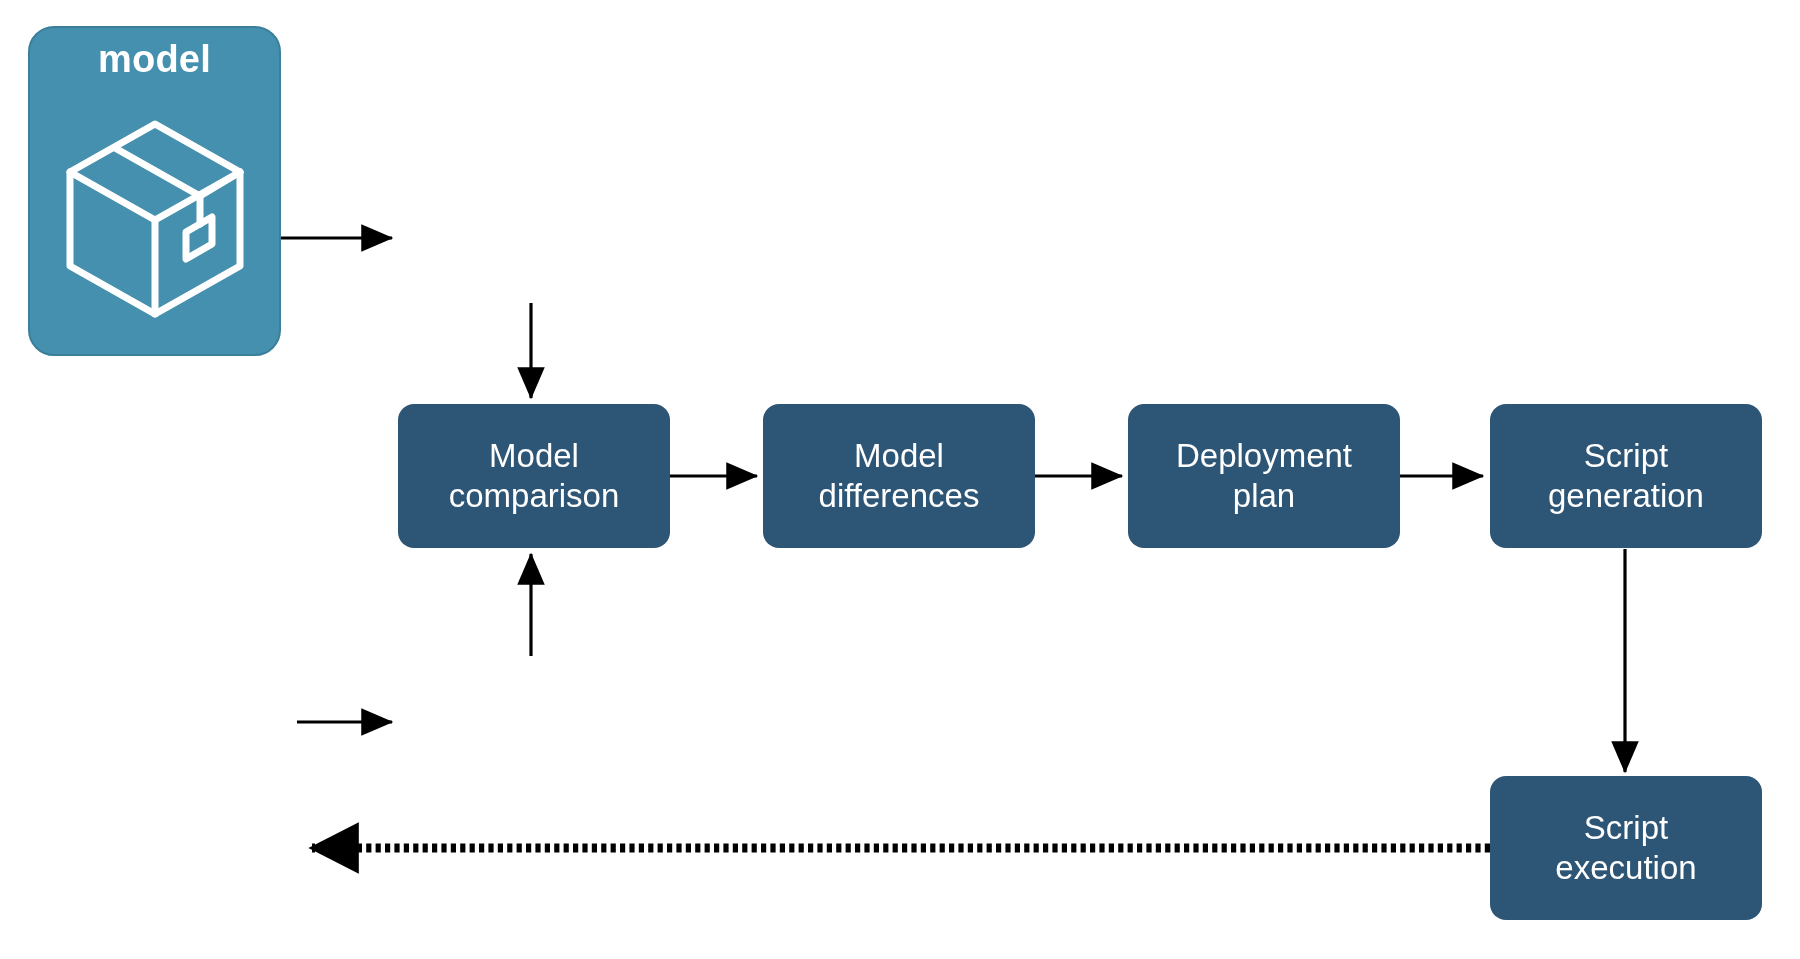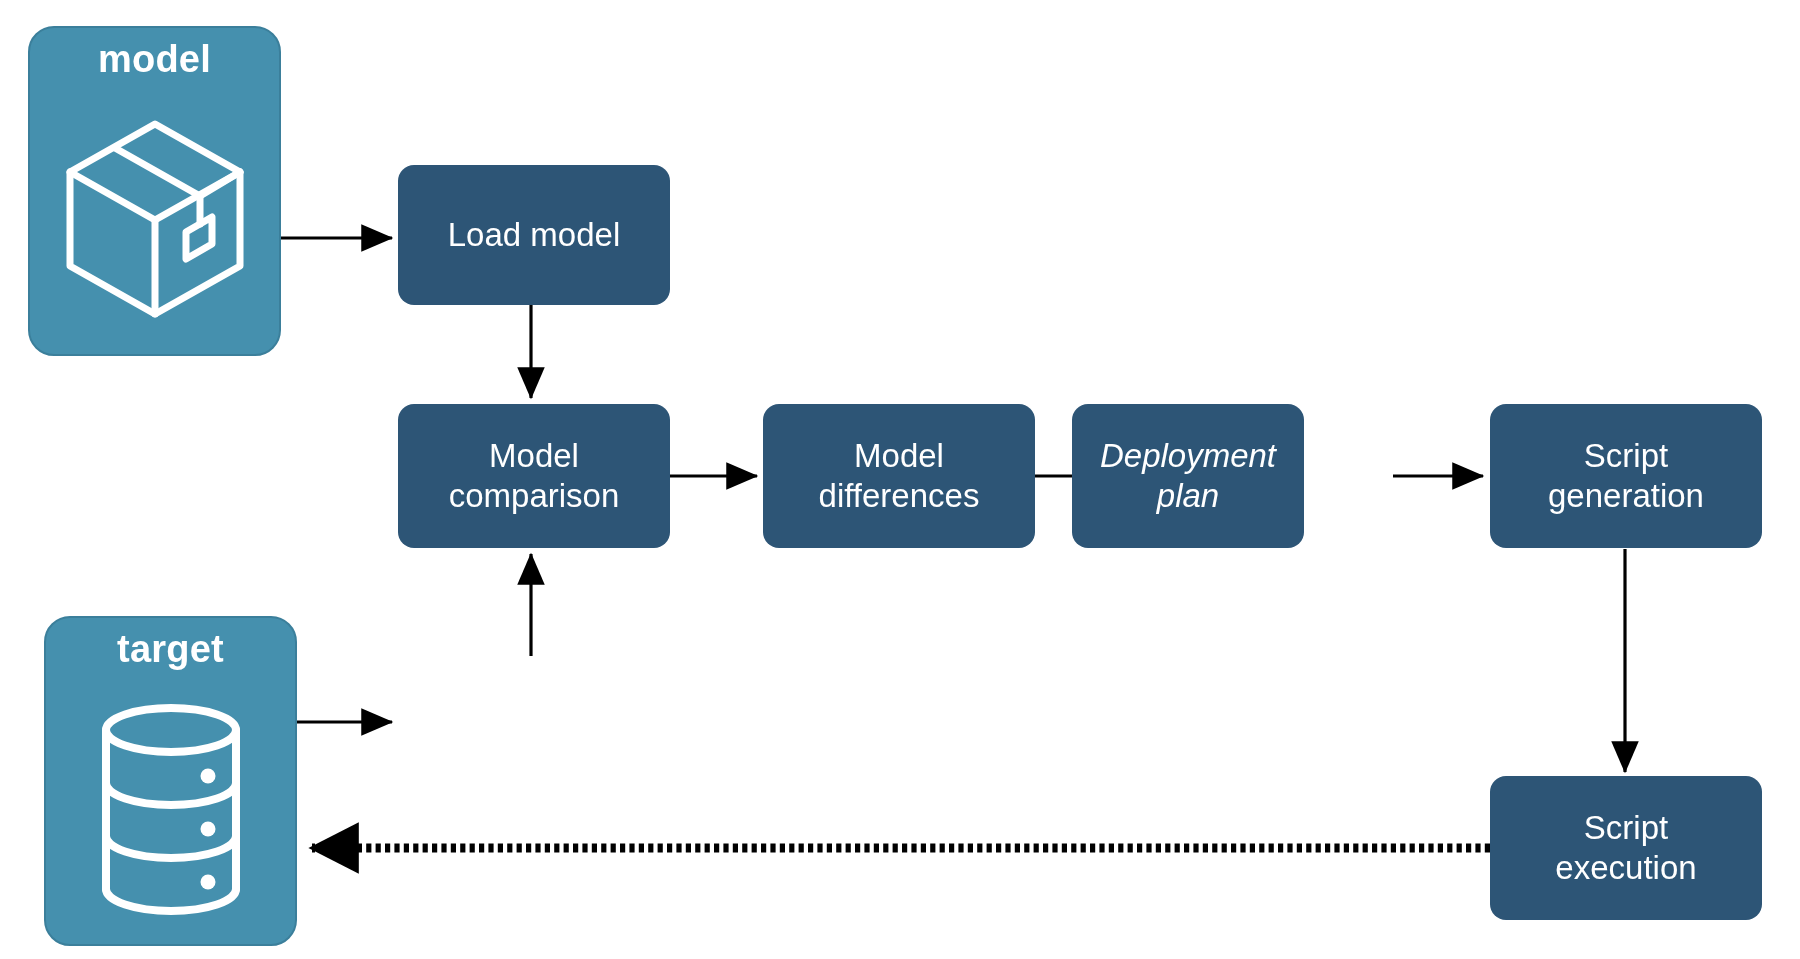--- a/index.html
+++ b/index.html
@@ -103,59 +103,33 @@
           <path d="M55 34 L140 82"></path>
           <path d="M140 82 L180 58"></path>
           <path d="M140 82 L140 110"></path>
         </g>
 
         <path d="M126 118 L152 103 L152 130 L126 145 Z" fill="none" stroke="#ffffff" stroke-width="7" stroke-linejoin="round"></path>
       </svg>
     </div>
   </div>
 
-  <div class="node endpoint" style="left:44px;top:616px;width:253px;height:330px;">
-    <div class="ep-title">target</div>
-    <div class="ep-icon">
-      <svg width="170" height="215" viewBox="0 0 170 215" aria-hidden="true">
-        <g fill="none" stroke="#ffffff" stroke-width="8" stroke-linejoin="round" stroke-linecap="round">
 
-          <path d="M20 28 L20 187"></path>
-          <path d="M150 28 L150 187"></path>
-
-          <ellipse cx="85" cy="28" rx="65" ry="22"></ellipse>
-
-          <path d="M20 187 A65 22 0 0 0 150 187"></path>
-
-          <path d="M20 81 A65 22 0 0 0 150 81"></path>
-
-          <path d="M20 134 A65 22 0 0 0 150 134"></path>
-        </g>
-        <circle cx="122" cy="74" r="7.5" fill="#ffffff"></circle>
-        <circle cx="122" cy="127" r="7.5" fill="#ffffff"></circle>
-        <circle cx="122" cy="180" r="7.5" fill="#ffffff"></circle>
-      </svg>
-    </div>
-  </div>
-
-  <div class="node process" style="left:398px;top:165px;width:272px;height:140px;">
-    <span>Load model</span>
-  </div>
 
   <div class="node process" style="left:398px;top:404px;width:272px;height:144px;">
     <span>Model
 comparison</span>
   </div>
 
   <div class="node process" style="left:763px;top:404px;width:272px;height:144px;">
     <span>Model
 differences</span>
   </div>
 
-  <div class="node process" style="left:1072px;top:404px;width:232px;height:144px;font-style:italic;">
+  <div class="node process" style="left:1128px;top:404px;width:272px;height:144px;">
     <span>Deployment
 plan</span>
   </div>
 
   <div class="node process" style="left:1490px;top:404px;width:272px;height:144px;">
     <span>Script
 generation</span>
   </div>
 
   <div class="node process" style="left:1490px;top:776px;width:272px;height:144px;">

